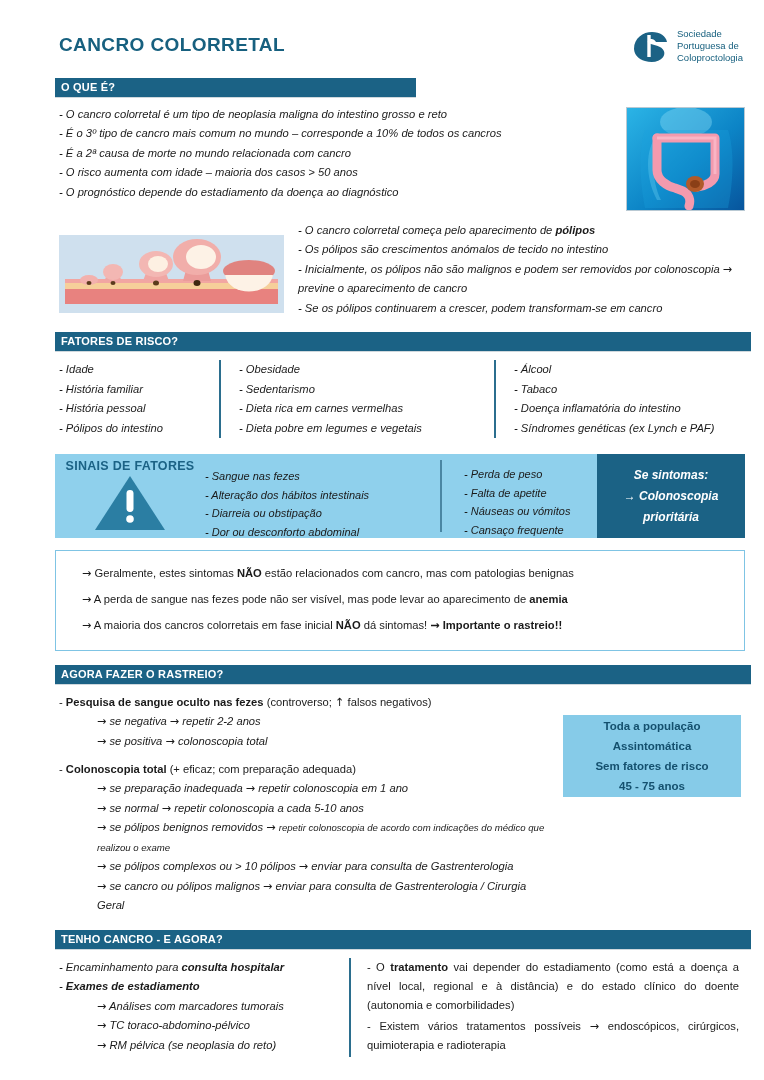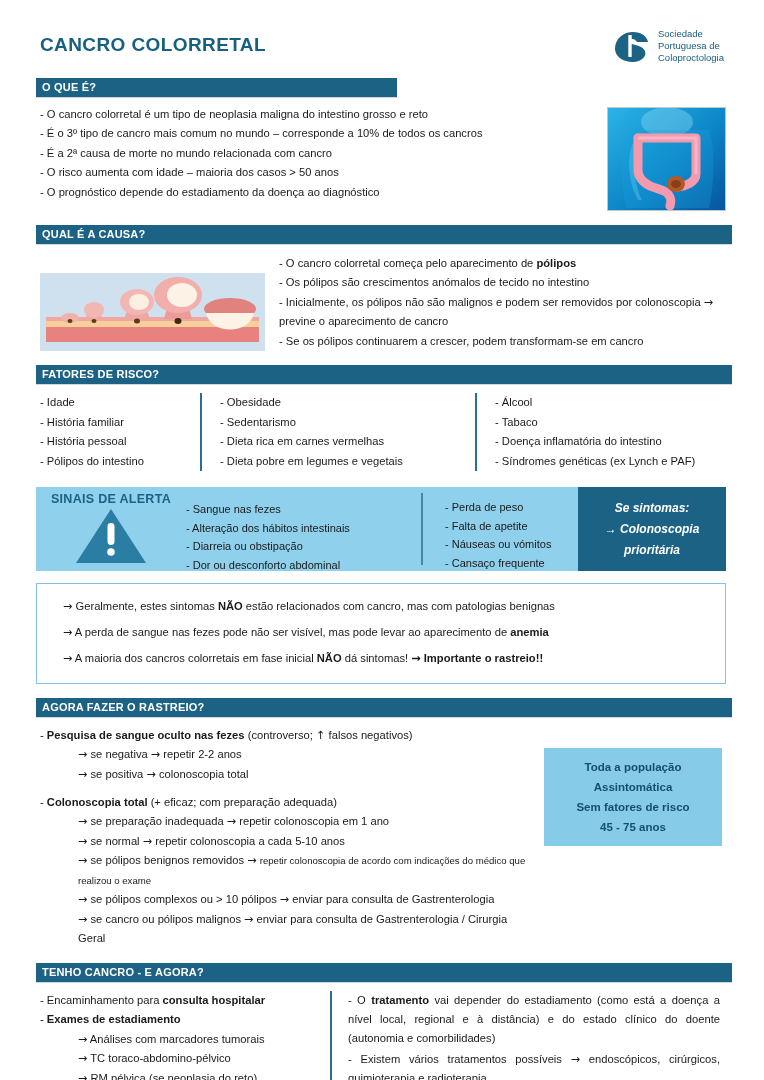--- a/index.html
+++ b/index.html
@@ -12,21 +12,21 @@
   }
   .page{
     position:absolute;inset:0;
     padding:0;
     box-sizing:border-box;
   }
   .sidebar-strip{
     position:absolute;left:0;top:0;width:24px;height:1080px;background:#ffffff;
   }
   .content{
-    position:absolute;left:36px;top:0;width:690px;height:1080px;
+    position:absolute;left:55px;top:0;width:690px;height:1080px;
   }
 
   
   .topbar{
     display:flex;align-items:flex-start;justify-content:space-between;
     padding-top:34px;
   }
   .doc-title{
     font-size:19px;font-weight:bold;color:#17607f;letter-spacing:.4px;
     padding-left:4px;
@@ -46,34 +46,34 @@
     padding:3px 0 4px 6px;
     margin-top:14px;
     box-shadow:0 1px 0 #cfd8dd;
   }
   .bar.short{width:355px;}
   .bar.full{width:690px;}
 
   
   .txt{font-size:11.2px;line-height:19px;color:#1a1a1a;}
   .txt b{font-weight:bold;}
-  .list{margin:0;padding:0;list-style:none;}
+  .list{margin:0;padding:0;list-style:none;font-style:italic;}
   .list li{font-size:11.2px;line-height:19.5px;}
 
   
   .sec1{display:flex;gap:8px;margin-top:8px;}
   .sec1-text{flex:1 1 auto;padding-left:4px;}
   .img-colon{
     width:119px;height:104px;flex:0 0 auto;margin-top:2px;
     border:1px solid #b9c9d3;box-sizing:border-box;overflow:hidden;position:relative;
     background:linear-gradient(160deg,#1ea4dd 0%,#0e7fc4 45%,#0b5fa6 100%);
   }
 
   
-  .sec2{display:flex;gap:14px;margin-top:8px;align-items:flex-end;}
+  .sec2{display:flex;gap:14px;margin-top:8px;align-items:center;}
   .img-polyp{
     width:225px;height:78px;flex:0 0 auto;margin-top:12px;margin-left:4px;
     border:0;overflow:hidden;position:relative;background:#cfe0ee;
   }
   .sec2-text{flex:1 1 auto;padding-top:2px;}
 
   
   .risk{display:flex;margin-top:9px;padding-left:4px;}
   .risk-col{flex:0 0 auto;}
   .risk-col:nth-child(1){width:160px;}
@@ -112,21 +112,21 @@
   }
   .notes p{
     margin:0;padding:4px 14px 5px 26px;
     font-size:11.2px;line-height:17px;
   }
 
   
   .screen-wrap{display:flex;gap:8px;margin-top:9px;}
   .screen-left{flex:1 1 auto;padding-left:4px;}
   .pop-box{
-    width:178px;height:98px;flex:0 0 auto;margin-top:22px;margin-right:4px;
+    width:178px;height:82px;flex:0 0 auto;margin-top:22px;margin-right:4px;
     background:#86cbe8;color:#14506e;
     display:flex;flex-direction:column;align-items:center;justify-content:center;
     font-size:11.5px;font-weight:bold;line-height:20px;text-align:center;
   }
   .ind1{padding-left:38px;}
   .ind1 .sm{font-size:9.6px;}
   .gap{height:9px;}
 
   
   .now{display:flex;margin-top:9px;}
@@ -188,21 +188,20 @@
           <path d="M30 92 C18 70 18 40 30 28 L34 28 C24 42 24 72 34 92 Z" fill="#62c8ee" opacity=".4"></path>
           <path d="M30 30 L30 62 C30 72 40 78 48 80 L56 83 C62 86 64 92 62 98" stroke="#f39aae" stroke-width="9" fill="none" stroke-linecap="round" stroke-linejoin="round"></path>
           <path d="M30 30 L88 30 L88 66 C88 74 78 78 70 79" stroke="#f39aae" stroke-width="9" fill="none" stroke-linecap="round" stroke-linejoin="round"></path>
           <path d="M30 30 L88 30 L88 66" stroke="#fbc0ce" stroke-width="3" fill="none" opacity=".7"></path>
           <ellipse cx="68" cy="76" rx="9" ry="8" fill="#b05a2a"></ellipse>
           <ellipse cx="68" cy="76" rx="5" ry="4" fill="#8a3f17"></ellipse>
         </svg>
       </div>
     </div>
 
-    <div class="bar full">QUAL É A CAUSA?</div>
     <div class="sec2">
       <div class="img-polyp">
         <svg viewBox="0 0 225 78" width="225" height="78">
           <rect width="225" height="78" fill="#cfe0ee"></rect>
           <rect x="6" y="53" width="213" height="16" fill="#e8827f"></rect>
           <rect x="6" y="47" width="213" height="7" fill="#f6cf9a"></rect>
           <rect x="6" y="44" width="213" height="4" fill="#f2a6a2"></rect>
           <ellipse cx="30" cy="45" rx="9" ry="5" fill="#f3b1ad"></ellipse>
           <path d="M46 46 C46 36 62 36 62 46 Z" fill="#f0a6a4"></path>
           <ellipse cx="54" cy="37" rx="10" ry="8" fill="#f3b7b3"></ellipse>
@@ -253,21 +252,21 @@
             <li>- Álcool</li>
             <li>- Tabaco</li>
             <li>- Doença inflamatória do intestino</li>
             <li>- Síndromes genéticas (ex Lynch e PAF)</li>
           </ul>
       </div>
     </div>
 
     <div class="alert">
       <div class="alert-left">
-        <div class="alert-title">SINAIS DE ALERTA</div>
+        <div class="alert-title">SINAIS DE FATORES</div>
         <svg class="tri" width="74" height="58" viewBox="0 0 74 58">
           <path d="M37 2 L72 56 L2 56 Z" fill="#2b7ea3"></path>
           <rect x="33.5" y="16" width="7" height="22" rx="3.4" fill="#ffffff"></rect>
           <circle cx="37" cy="45" r="3.8" fill="#ffffff"></circle>
         </svg>
       </div>
       <div class="alert-c1">
         <ul class="list">
             <li>- Sangue nas fezes</li>
             <li>- Alteração dos hábitos intestinais</li>

